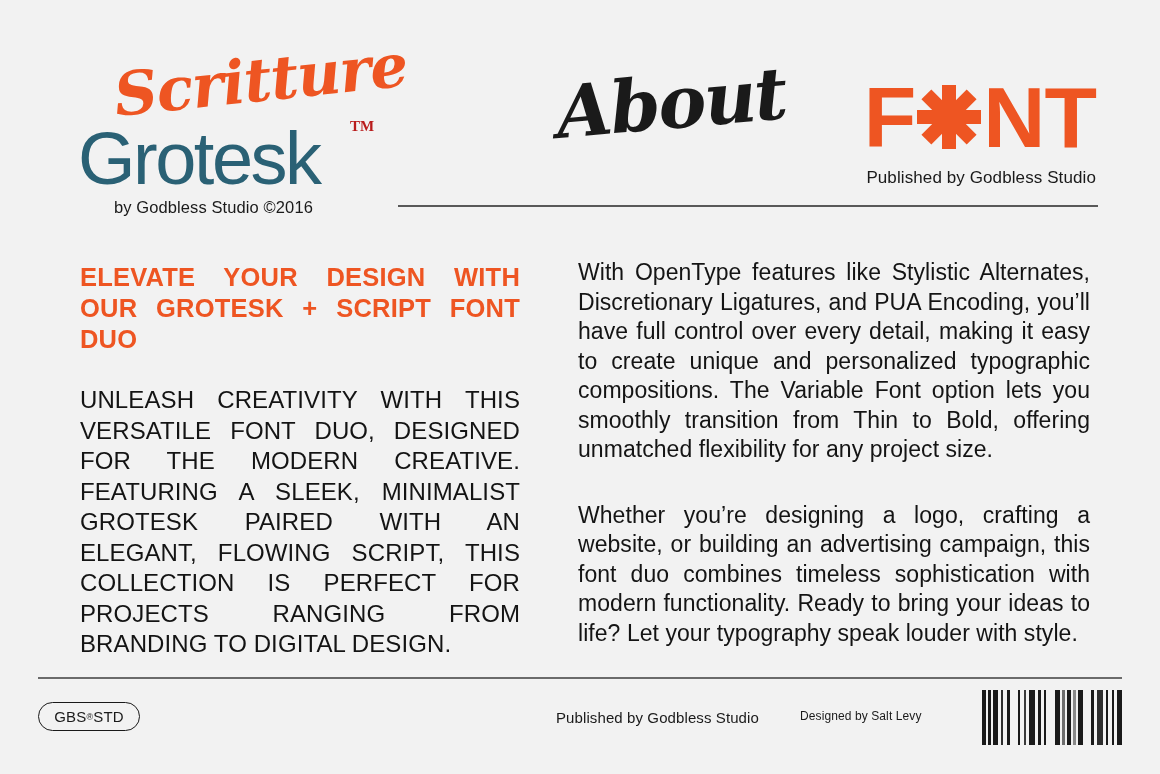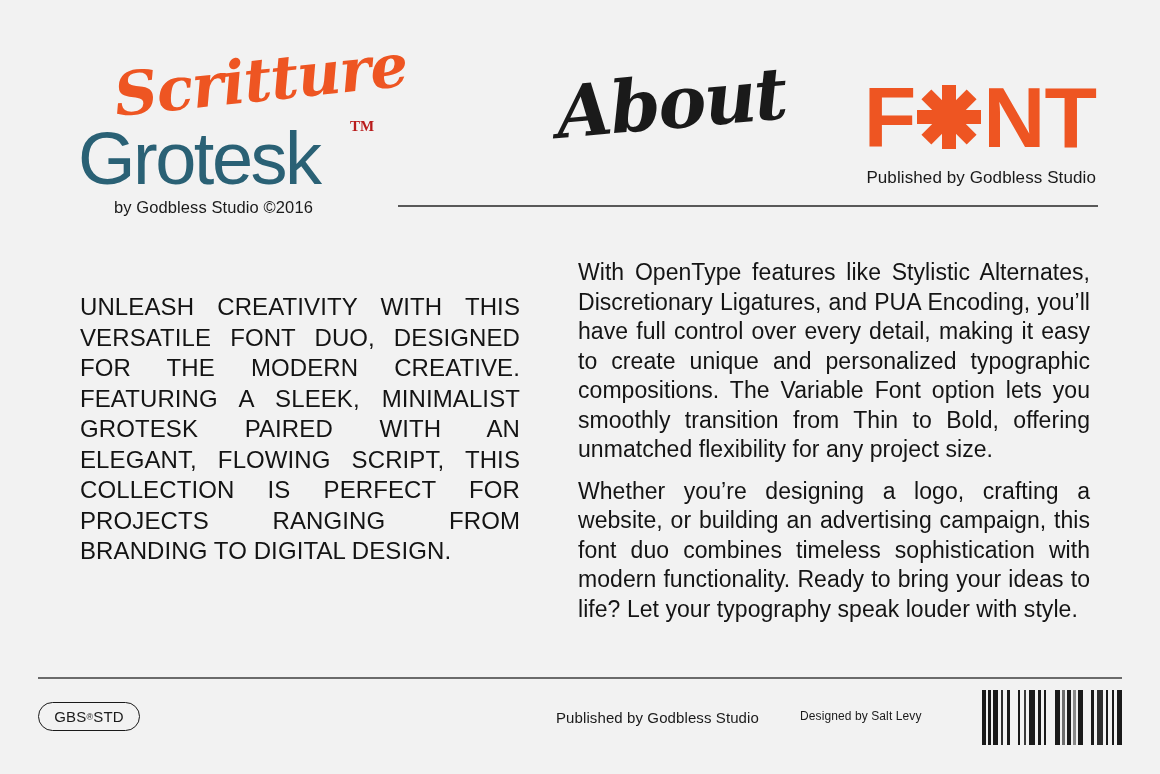--- a/index.html
+++ b/index.html
@@ -163,21 +163,21 @@
   .body-right {
     font-family:"Liberation Sans", sans-serif;
     font-weight:400;
     font-size:23px;
     line-height:29.5px;
     letter-spacing:0.05px;
     color:#141414;
     text-align:justify;
     text-align-last:left;
   }
-  .body-right + .body-right { margin-top:12px; }
+  .body-right + .body-right { margin-top:36px; }
 
   
   .footer-rule {
     position:absolute;
     left:38px; top:677px;
     width:1084px; height:2px;
     background:#6B6B6B;
   }
 
   #footer { position:absolute; left:38px; top:700px; width:1084px; height:40px; }
@@ -261,20 +261,21 @@
           <i></i>
           <i></i>
         </span>
       <span class="fw-letter">NT</span>
     </div>
     <div class="published-right">Published by Godbless Studio</div>
   </div>
   <div class="header-rule"></div>
 
   <div id="col-left">
+    <div class="headline-orange">ELEVATE YOUR DESIGN WITH OUR GROTESK + SCRIPT FONT DUO</div>
     <div class="body-left">UNLEASH CREATIVITY WITH THIS VERSATILE FONT DUO, DESIGNED FOR THE MODERN CREATIVE. FEATURING A SLEEK, MINIMALIST GROTESK PAIRED WITH AN ELEGANT, FLOWING SCRIPT, THIS COLLECTION IS PERFECT FOR PROJECTS RANGING FROM BRANDING TO DIGITAL DESIGN.</div>
   </div>
 
   <div id="col-right">
     <div class="body-right">With OpenType features like Stylistic Alternates, Discretionary Ligatures, and PUA Encoding, you’ll have full control over every detail, making it easy to create unique and personalized typographic compositions. The Variable Font option lets you smoothly transition from Thin to Bold, offering unmatched flexibility for any project size.</div>
     <div class="body-right">Whether you’re designing a logo, crafting a website, or building an advertising campaign, this font duo combines timeless sophistication with modern functionality. Ready to bring your ideas to life? Let your typography speak louder with style.</div>
   </div>
 
   <div class="footer-rule"></div>
   <div id="footer">

